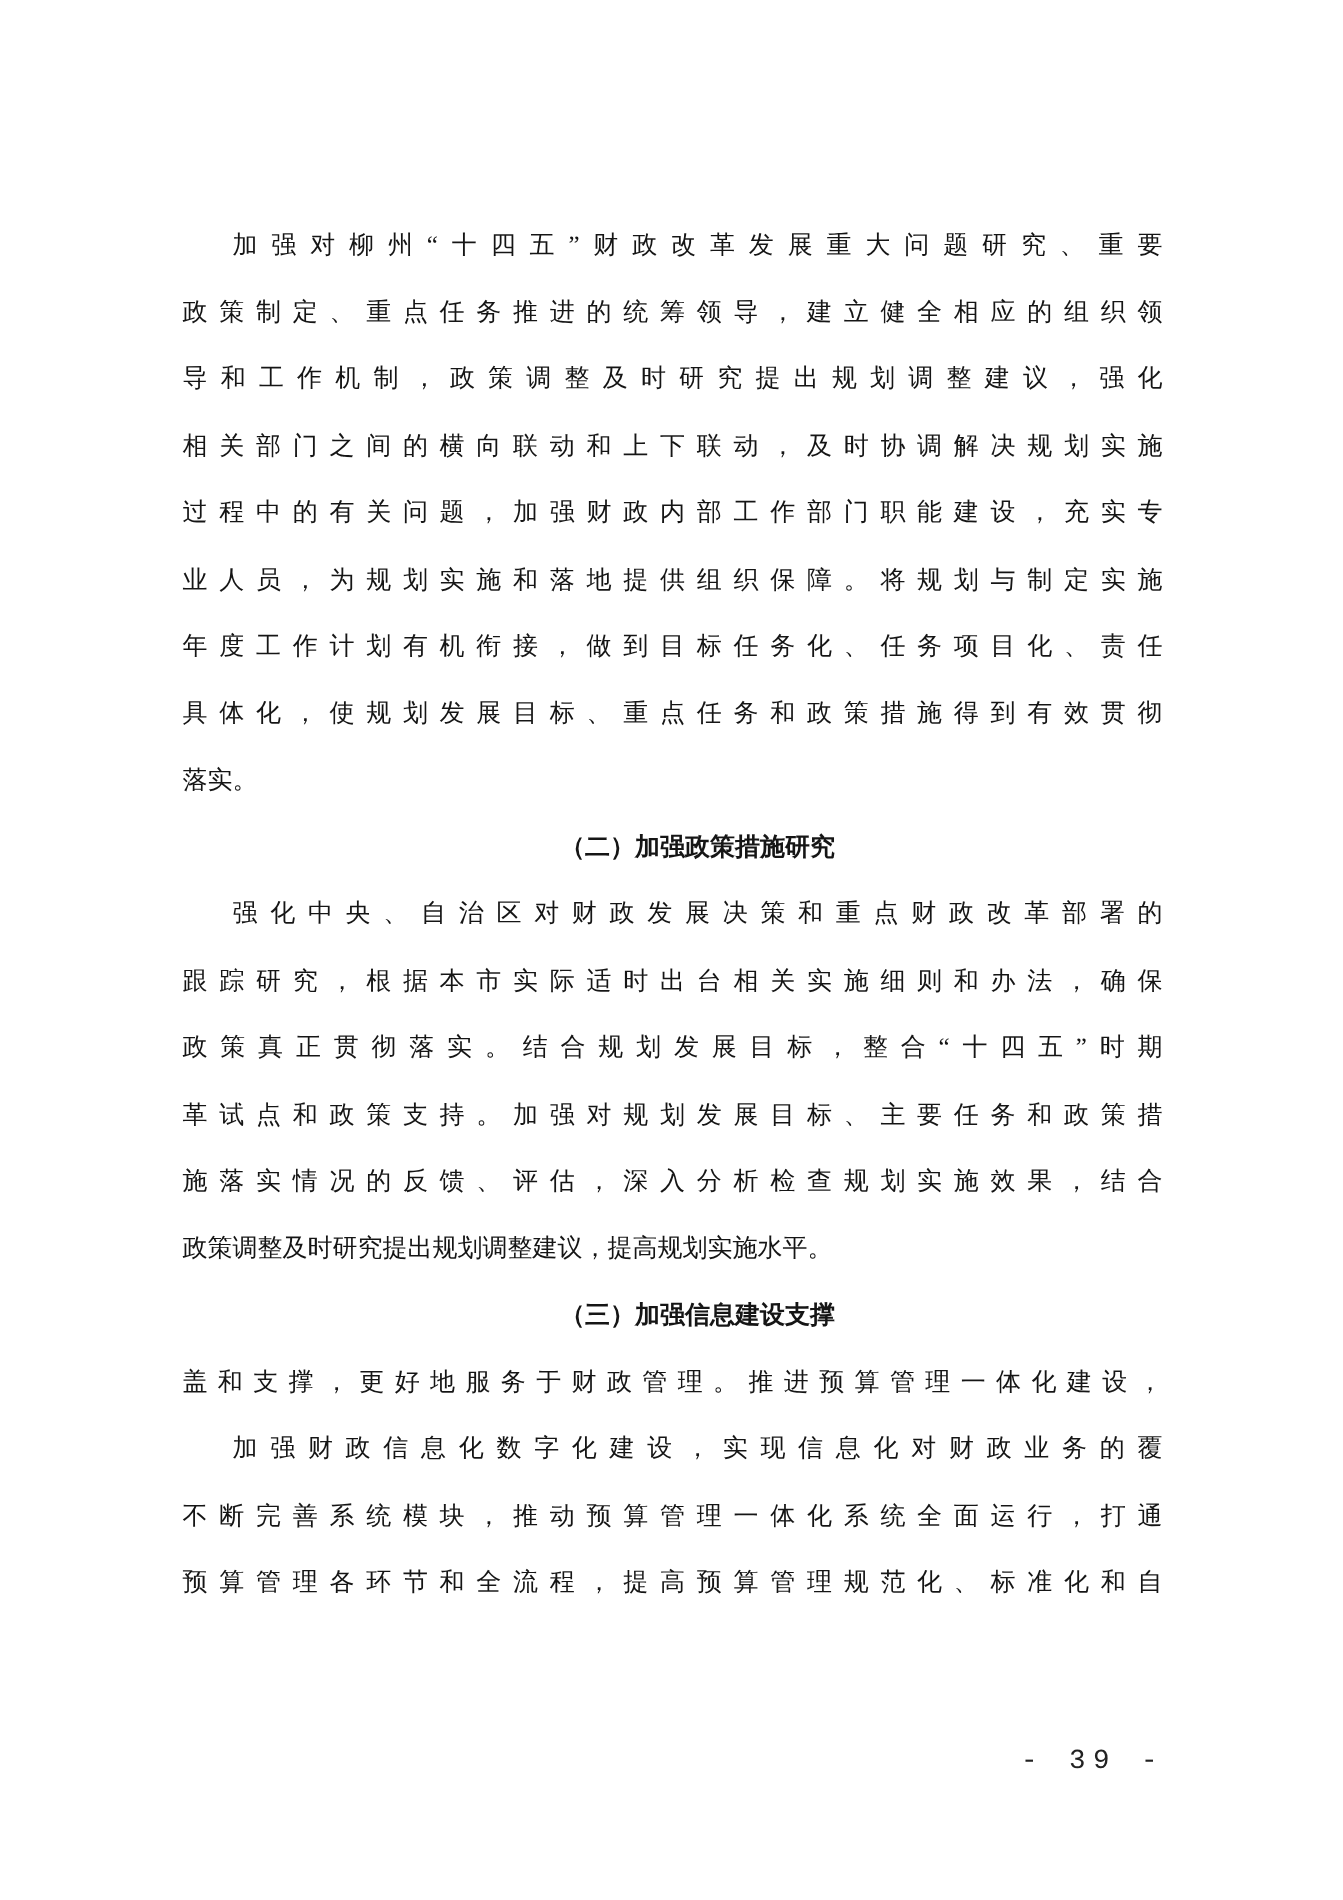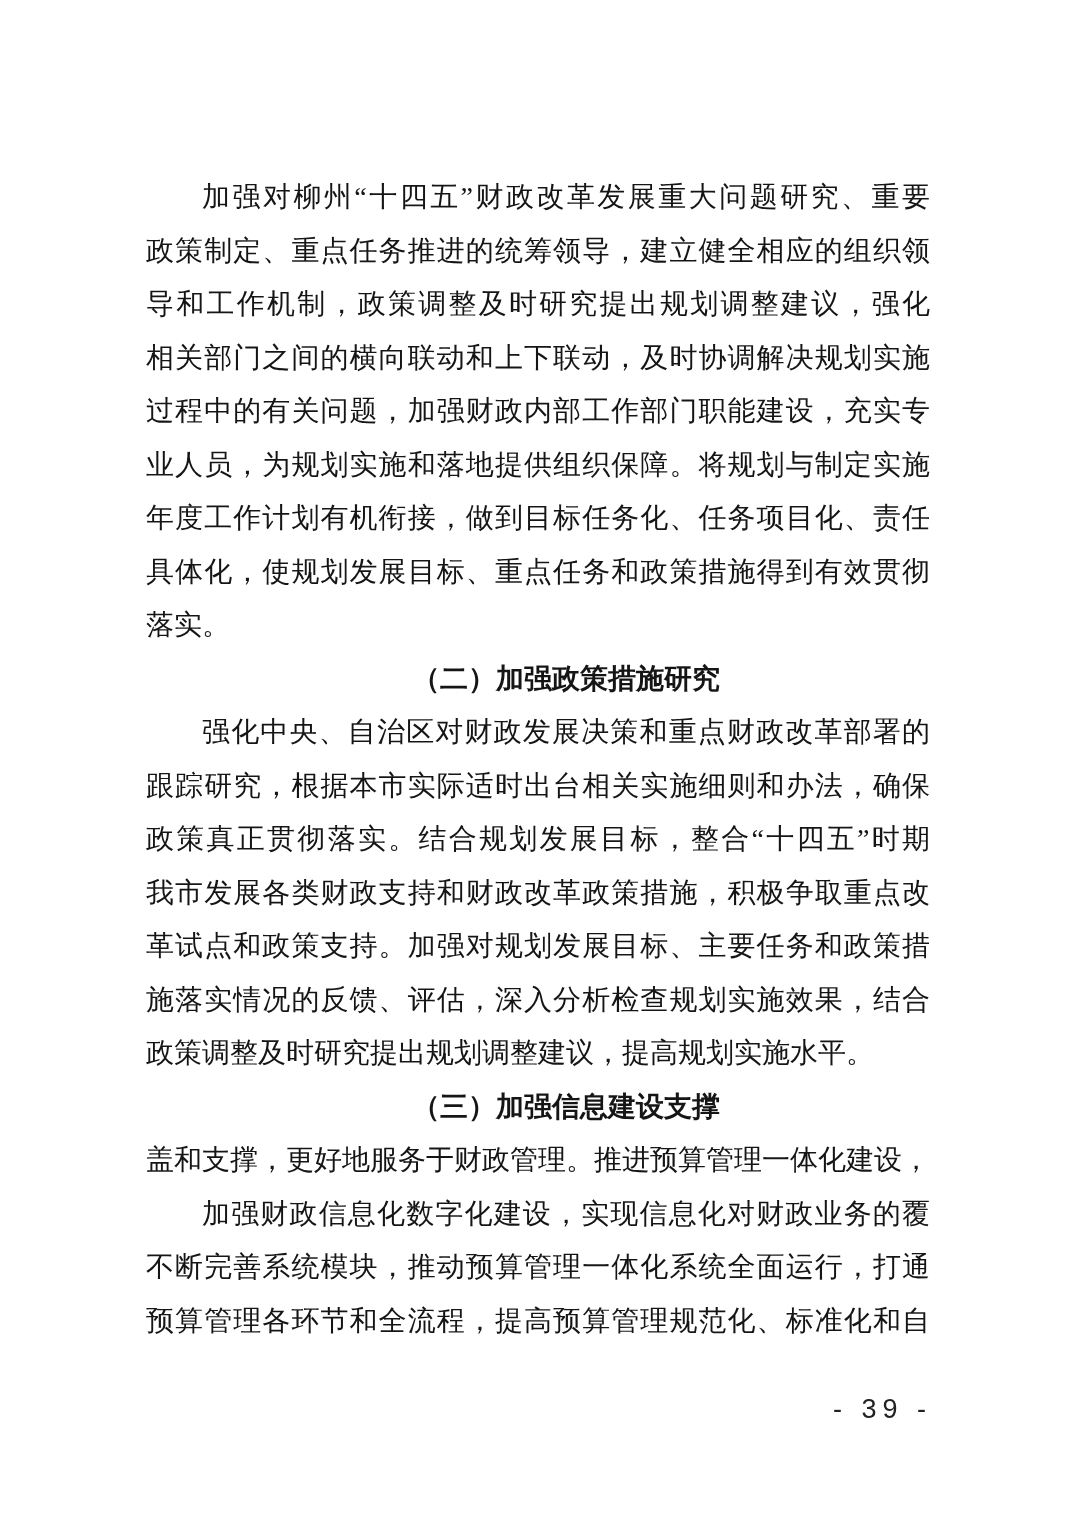--- a/index.html
+++ b/index.html
@@ -22,21 +22,21 @@
   }
   .text-block {
     position: absolute;
     left: 146px;
     top: 170px;
     width: 784px;
   }
   .ln {
     height: 53.5px;
     line-height: 53.5px;
-    font-size: 28px;
+    font-size: 20px;
     white-space: nowrap;
     letter-spacing: 0;
   }
   
   .ln.j {
     white-space: normal;
     text-align: justify;
     text-align-last: justify;
     text-justify: inter-character;
   }
@@ -51,25 +51,25 @@
     text-align: center;
   }
   
   .ln.last {
     text-align: left;
   }
   .page-number {
     position: absolute;
     top: 1392px;
     right: 142px;
-    font-size: 27px;
+    font-size: 22px;
     line-height: 34px;
     letter-spacing: 6px;
     color: #222222;
-    font-family: Liberation Sans, sans-serif;
+    font-family: Liberation Mono, monospace;
   }
 </style>
 </head>
 <body>
 
 <div class="page">
 
   <div class="text-block">
 
     <div>
@@ -83,21 +83,20 @@
       <div class="ln j">具体化，使规划发展目标、重点任务和政策措施得到有效贯彻</div>
       <div class="ln last">落实。</div>
     </div>
 
     <div class="ln head">（二）加强政策措施研究</div>
 
     <div>
       <div class="ln j ind">强化中央、自治区对财政发展决策和重点财政改革部署的</div>
       <div class="ln j">跟踪研究，根据本市实际适时出台相关实施细则和办法，确保</div>
       <div class="ln j">政策真正贯彻落实。结合规划发展目标，整合“十四五”时期</div>
-      <div class="ln j">我市发展各类财政支持和财政改革政策措施，积极争取重点改</div>
       <div class="ln j">革试点和政策支持。加强对规划发展目标、主要任务和政策措</div>
       <div class="ln j">施落实情况的反馈、评估，深入分析检查规划实施效果，结合</div>
       <div class="ln last">政策调整及时研究提出规划调整建议，提高规划实施水平。</div>
     </div>
 
     <div class="ln head">（三）加强信息建设支撑</div>
 
     <div>
       <div class="ln j">盖和支撑，更好地服务于财政管理。推进预算管理一体化建设，</div>
       <div class="ln j ind">加强财政信息化数字化建设，实现信息化对财政业务的覆</div>

